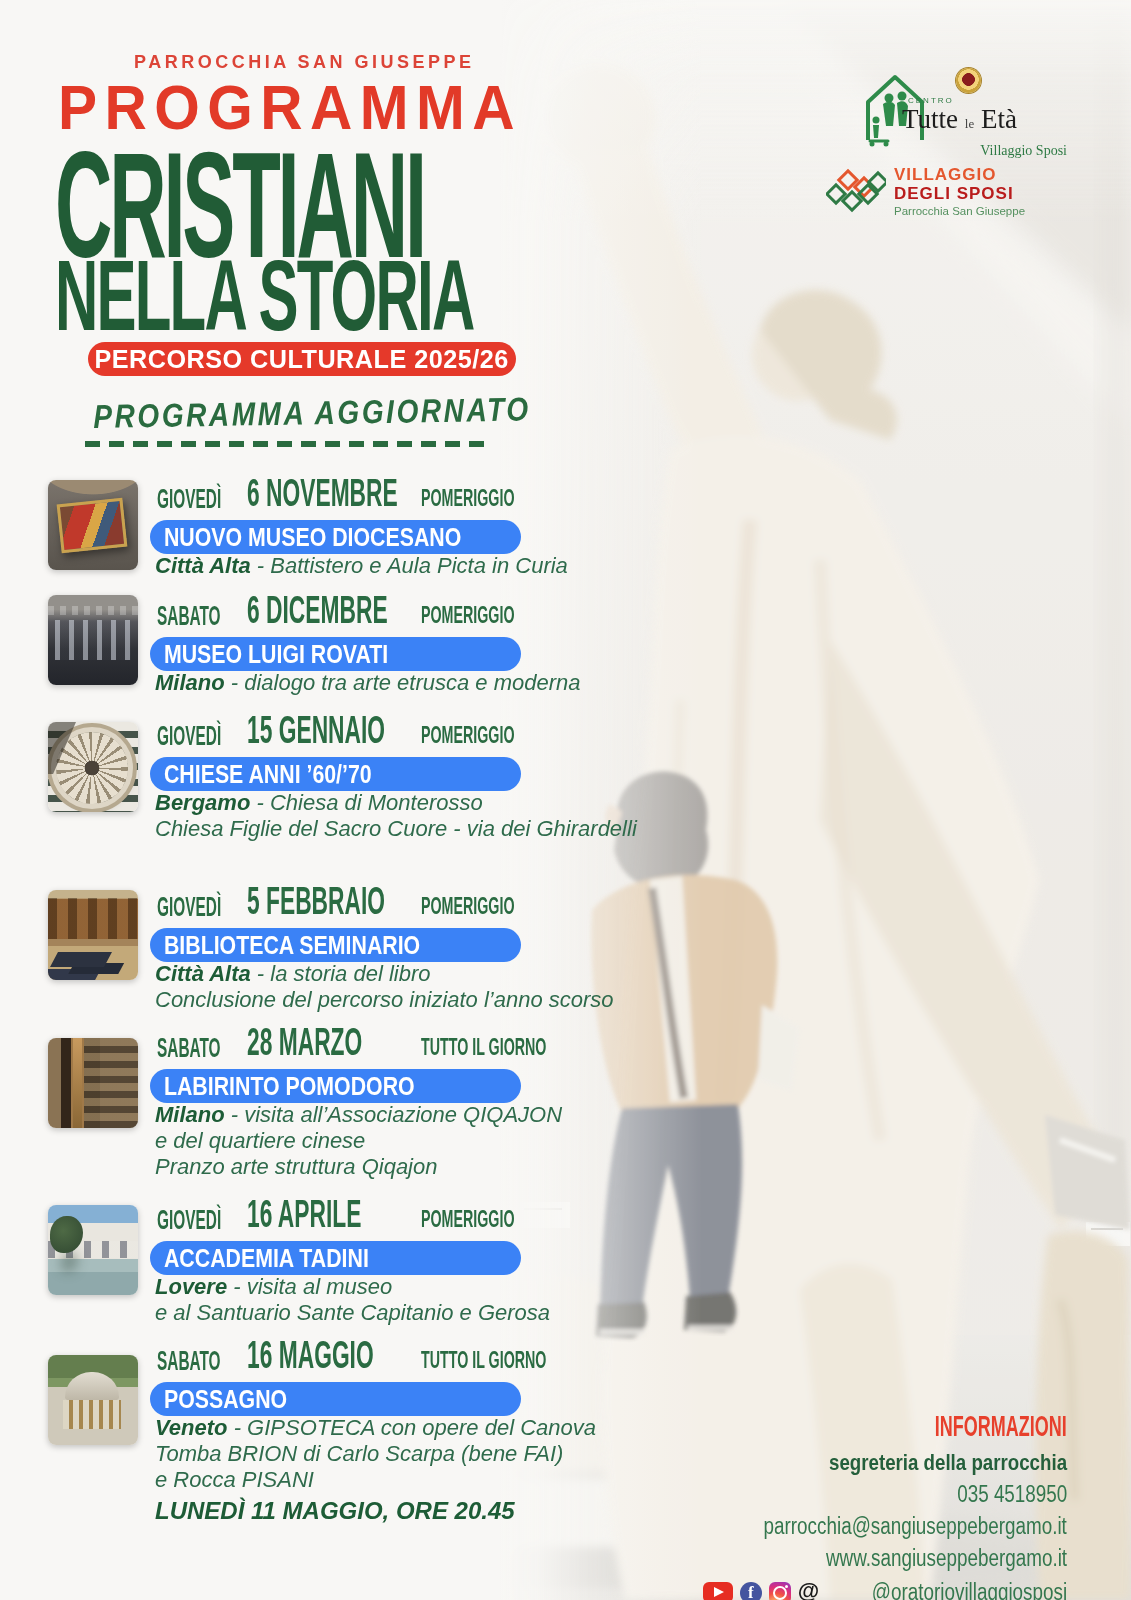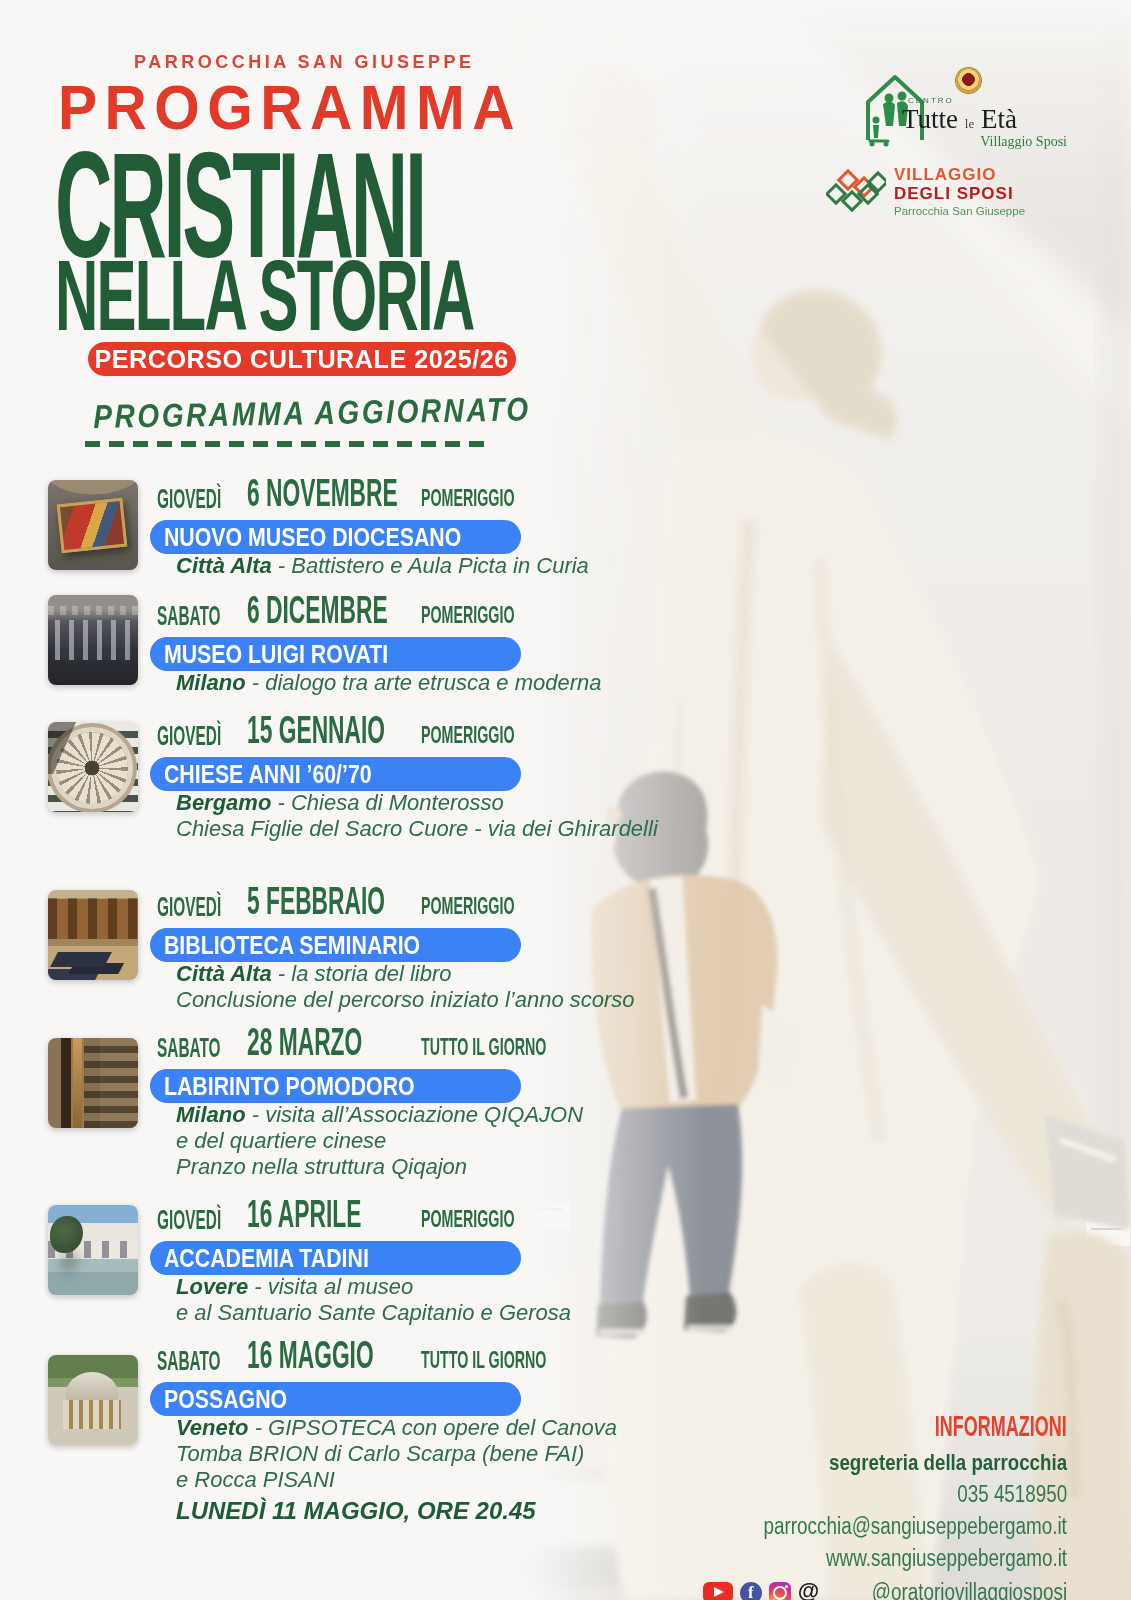--- a/index.html
+++ b/index.html
@@ -32,21 +32,21 @@
   
   .logo1{position:absolute;left:862px;top:64px;width:210px;height:96px;z-index:4;}
   .logo1 .house{position:absolute;left:0;top:4px;}
   .seal{position:absolute;left:94px;top:4px;width:25px;height:25px;border-radius:50%;
       background:radial-gradient(circle at 50% 46%,#8a1c1c 0 34%,#f3d27a 35% 55%,#caa23a 56% 74%,#8a6a1f 75%);
       box-shadow:0 0 0 1px #a8832c;}
   .l1text{position:absolute;left:40px;top:32px;width:165px;}
   .centro{font-size:8px;letter-spacing:2px;color:#2e7a44;margin-left:6px;}
   .tutte{font-family:"Liberation Serif",serif;color:#1d1d1d;font-size:27px;line-height:1.05;white-space:nowrap;}
   .tutte .small{font-size:13px;color:#444;}
-  .vsub{font-family:"Liberation Serif",serif;color:#2e7a44;font-size:14px;text-align:right;margin-top:1px;}
+  .vsub{font-family:"Liberation Serif",serif;color:#2e7a44;font-size:14px;text-align:right;margin-top:10px;}
   .logo2{position:absolute;left:826px;top:166px;width:240px;height:56px;z-index:4;}
   .logo2 .diamonds{position:absolute;left:0;top:2px;}
   .l2text{position:absolute;left:68px;top:0;}
   .vl1{color:#e4572e;font-weight:700;font-size:17px;letter-spacing:1px;line-height:1.1;}
   .vl2{color:#b91c1c;font-weight:700;font-size:17px;letter-spacing:1px;line-height:1.1;}
   .vl3{color:#54905f;font-size:11.5px;margin-top:2px;}
   
   #events{position:absolute;inset:0;z-index:2;}
   .event{position:absolute;left:47px;width:505px;}
   .thumb{position:absolute;left:1px;width:90px;height:90px;border-radius:8px;overflow:hidden;
@@ -56,21 +56,21 @@
   .dl{position:relative;height:32px;}
   .dl span{position:absolute;bottom:0;color:#2a6b42;font-weight:700;white-space:nowrap;
       display:inline-block;transform-origin:left bottom;}
   .day{left:2px;font-size:28px;transform:scaleX(.55);}
   .date{left:92px;font-size:38px;transform:scaleX(.60);}
   .time{left:266px;bottom:3px !important;font-size:23px;transform:scaleX(.62);}
   .pill{position:absolute;top:37px;left:-5px;width:371px;height:34px;background:#3b82f6;border-radius:18px;}
   .pill span{display:inline-block;color:#fff;font-weight:700;font-size:26px;line-height:34px;
       padding-left:17px;transform:scaleX(.82);transform-origin:left center;white-space:nowrap;}
   .desc{position:absolute;top:70px;left:0;width:400px;}
-  .line{font-style:italic;font-size:22px;line-height:26px;color:#2f6b4c;white-space:nowrap;margin-left:21px;}
+  .line{font-style:italic;font-size:22px;line-height:26px;color:#2f6b4c;white-space:nowrap;}
   .lead{font-weight:700;color:#1d5c36;}
   .bline{font-weight:700;color:#1d5c36;font-size:24px;line-height:28px;margin-top:4px;}
   
   .t-1{background:radial-gradient(140% 90% at 50% -25%,#9b8a72 0 45%,rgba(0,0,0,0) 46%),
        linear-gradient(180deg,#7b746c 0%,#6a645d 45%,#59544d 100%);}
   .t-1::after{content:"";position:absolute;left:11px;top:21px;width:60px;height:43px;
        background:linear-gradient(115deg,#7a4a33 0 18%,#c0392b 18% 45%,#d9a646 45% 60%,#3f5a7a 60% 75%,#8a3b2e 75%);
        border:3px solid #c9a24f;transform:rotate(-6deg);box-shadow:2px 4px 8px rgba(0,0,0,.45);}
   .t-2{background:linear-gradient(180deg,#93908b 0 16%,#55555a 30%,#303237 60%,#23252b 100%);}
   .t-2::before{content:"";position:absolute;left:7px;top:25px;right:7px;height:40px;
@@ -326,21 +326,21 @@
         <div class="ebody">
           <div class="dl">
             <span class="day">SABATO</span>
             <span class="date">28 MARZO</span>
             <span class="time">TUTTO IL GIORNO</span>
           </div>
           <div class="pill"><span>LABIRINTO POMODORO</span></div>
           <div class="desc">
             <div class="line"><span class="lead">Milano</span><span> - visita all’Associazione QIQAJON</span></div>
             <div class="line"><span>e del quartiere cinese</span></div>
-            <div class="line"><span>Pranzo nella struttura Qiqajon</span></div>
+            <div class="line"><span>Pranzo arte struttura Qiqajon</span></div>
           </div>
         </div>
       </section>
       <section class="event" style="top: 1204px;">
         <div class="thumb t-6" style="top: 1px;"></div>
         <div class="ebody">
           <div class="dl">
             <span class="day">GIOVEDÌ</span>
             <span class="date">16 APRILE</span>
             <span class="time">POMERIGGIO</span>

